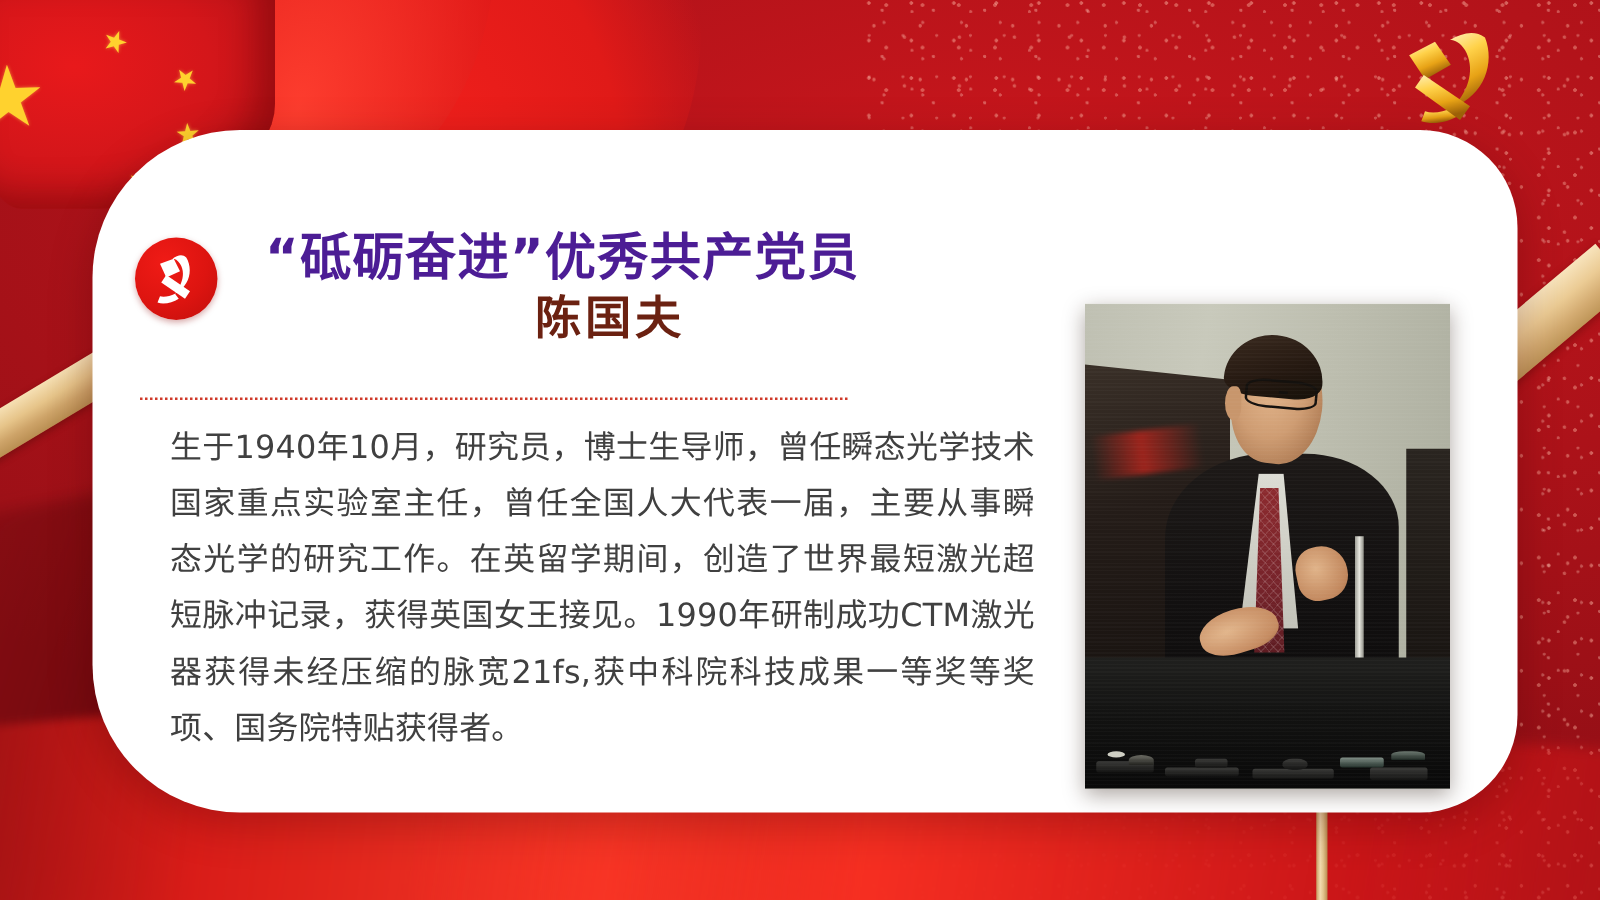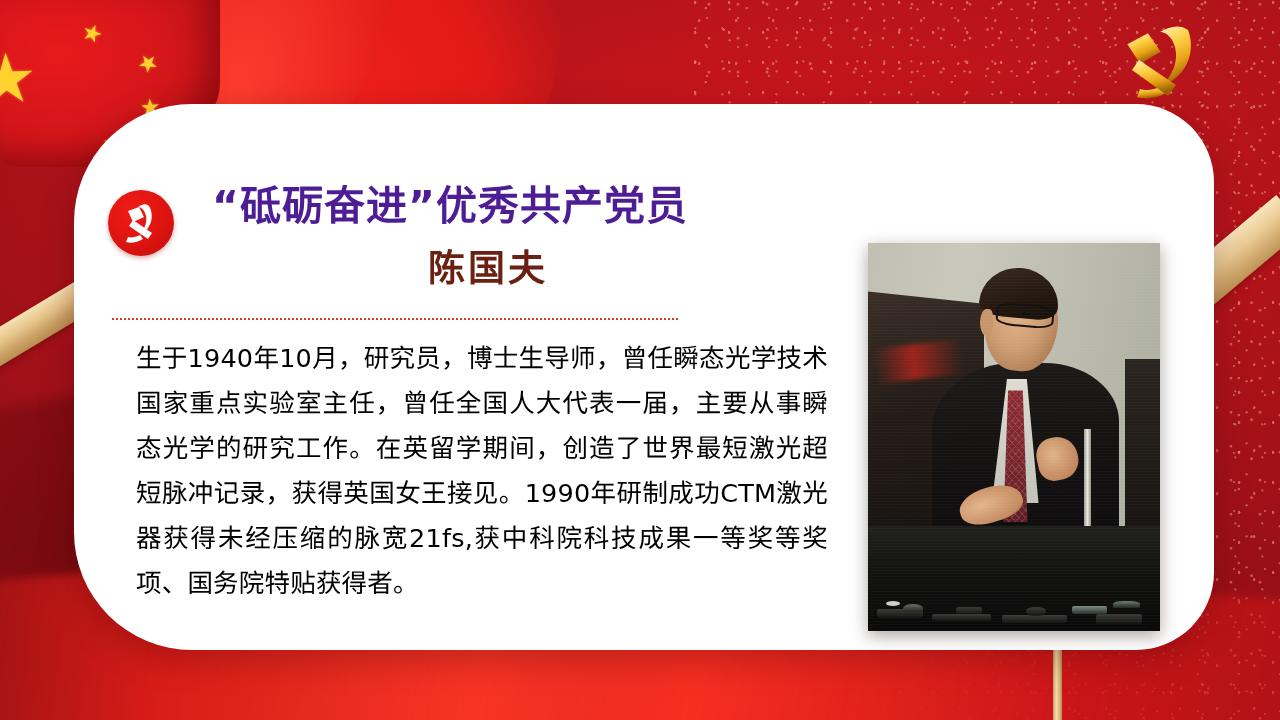--- a/index.html
+++ b/index.html
@@ -122,34 +122,34 @@
   .badge svg { position:absolute; left:50%; top:50%; transform:translate(-50%,-50%); }
 
   .title-block { margin-left:104px; }
   .title-main {
     font-size:41px; font-weight:bold; color:#4c1d95; letter-spacing:1px;
     white-space:nowrap; line-height:1.18;
     font-family:"DejaVu Sans","Liberation Sans",sans-serif;
   }
   .title-name {
     font-size:37px; font-weight:bold; color:#6B2111; letter-spacing:3px;
-    text-align:center; line-height:1.25; margin-top:16px; padding-right:24px;
+    text-align:center; line-height:1.25; margin-top:2px; padding-right:24px;
     font-family:"DejaVu Sans","Liberation Sans",sans-serif;
   }
 
   
   .divider {
     position:absolute; left:38px; top:214px; width:566px; height:0;
     border-top:2px dotted #CF3A2A;
   }
 
   
   .body-text {
     position:absolute; left:62px; top:232px; width:692px;
-    font-size:25.5px; line-height:45px; color:#000000;
+    font-size:25.5px; line-height:45px; color:#404040;
     text-align:justify; text-align-last:left;
     font-family:"DejaVu Sans","Liberation Sans",sans-serif;
     letter-spacing:.2px;
   }
 
   
   .photo-wrap {
     position:absolute; left:794px; top:139px; width:292px; height:388px;
     background:#EDEDE8;
     box-shadow:0 5px 16px rgba(40,20,10,.38);

